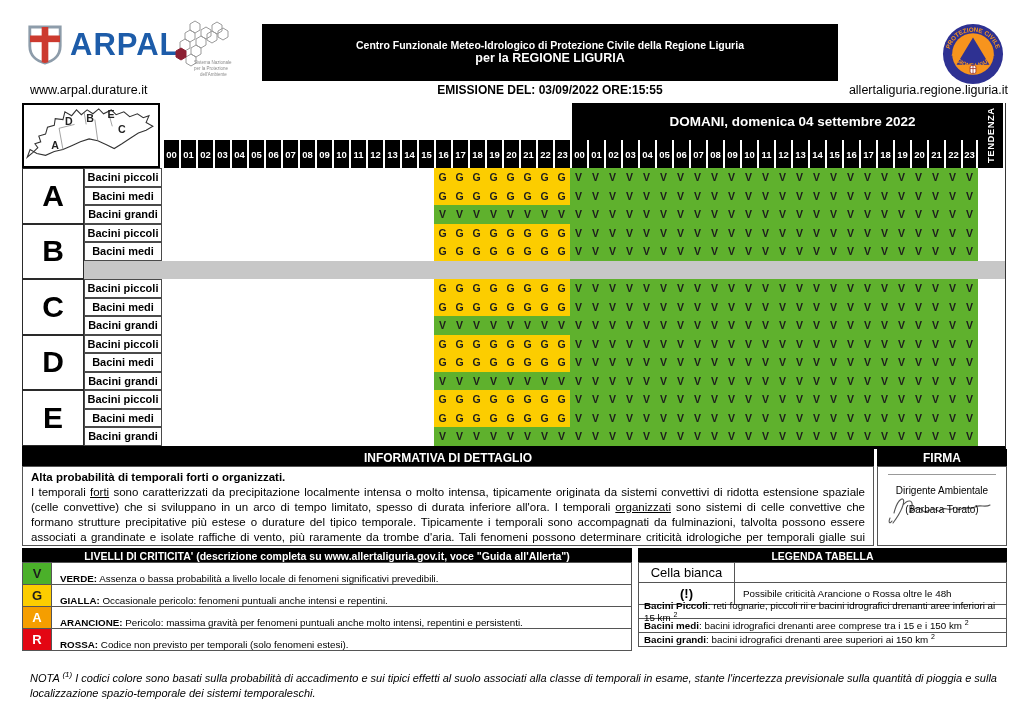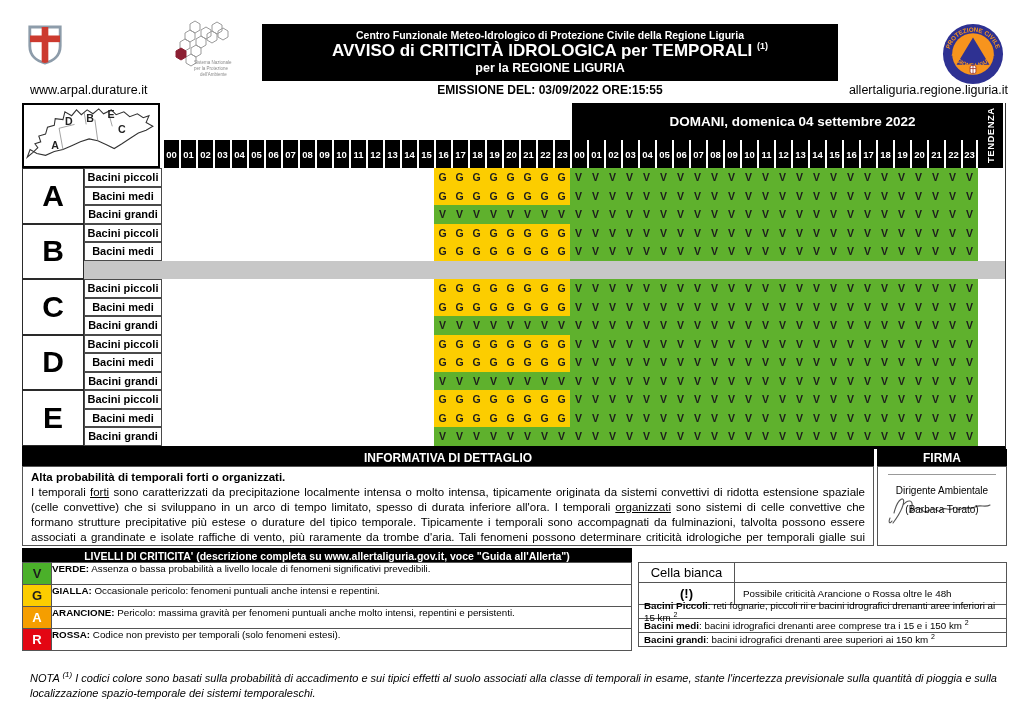--- a/index.html
+++ b/index.html
@@ -65,22 +65,22 @@
   #firma-role{position:relative;z-index:2;}
   #firma-sig{position:absolute;left:8px;top:24px;z-index:1;}
   #firma-name{position:relative;z-index:2;margin-top:8px;}
 
   
   #livelli-bar{left:22px;top:548px;width:610px;height:15px;font-size:10.5px;}
   #livelli{left:22px;top:563px;width:610px;}
   .lv-row{display:flex;height:23px;margin-top:-1px;}
   .lv-badge{width:30px;border:1px solid #555;display:flex;align-items:center;justify-content:center;
             font-weight:bold;font-size:13px;box-sizing:border-box;}
-  .lv-desc{flex:1;border:1px solid #555;border-left:none;display:flex;align-items:flex-start;
-           padding-left:0;font-size:9.8px;box-sizing:border-box;background:#fff;}
+  .lv-desc{flex:1;border:1px solid #555;border-left:none;display:flex;align-items:flex-end;
+           padding-left:8px;font-size:9.8px;box-sizing:border-box;background:#fff;}
   .b{font-weight:bold;}
 
   
   #legenda-bar{left:638px;top:548px;width:369px;height:15px;font-size:10.5px;}
   #legenda{left:638px;top:563px;width:369px;font-size:9.8px;}
   .lg-row{display:flex;border:1px solid #555;margin-top:-1px;box-sizing:border-box;background:#fff;}
   .lg-key{width:95px;border-right:1px solid #555;display:flex;align-items:center;justify-content:center;}
   .lg-txt{flex:1;display:flex;align-items:center;padding-left:8px;}
   .lg-def{border:1px solid #555;margin-top:-1px;padding:1px 5px;background:#fff;
           box-sizing:border-box;height:15px;display:flex;align-items:center;gap:0;}
@@ -103,20 +103,21 @@
           <clipPath id="shieldclip">
             <path d="M4,3 H36 V23 C36,33 29,39 20,41 C11,39 4,33 4,23 Z"></path>
           </clipPath>
         </defs>
       <path d="M4,3 H36 V23 C36,33 29,39 20,41 C11,39 4,33 4,23 Z" fill="#fff" stroke="#8d9caa" stroke-width="3"></path>
       <g clip-path="url(#shieldclip)">
         <rect x="16.5" y="3" width="7" height="38" fill="#cc3a2f"></rect>
         <rect x="4" y="12" width="32" height="7" fill="#cc3a2f"></rect>
       </g>
     </svg>
+    <span id="arpal-text">ARPAL</span>
   </div>
 
   <svg class="abs" id="snpa-logo" width="90" height="64" viewBox="0 0 90 64">
     <g fill="none" stroke="#9a9a9a" stroke-width="1">
       <path d="M30,6 l5,-3 5,3 0,6 -5,3 -5,-3 Z"></path>
       <path d="M41,12 l5,-3 5,3 0,6 -5,3 -5,-3 Z"></path>
       <path d="M52,7 l5,-3 5,3 0,6 -5,3 -5,-3 Z"></path>
       <path d="M25,15 l5,-3 5,3 0,6 -5,3 -5,-3 Z"></path>
       <path d="M36,21 l5,-3 5,3 0,6 -5,3 -5,-3 Z"></path>
       <path d="M47,16 l5,-3 5,3 0,6 -5,3 -5,-3 Z"></path>
@@ -126,21 +127,20 @@
       <path d="M26,39 l5,-3 5,3 0,6 -5,3 -5,-3 Z"></path>
     </g>
     <path d="M16,33 l5,-3 5,3 0,6 -5,3 -5,-3 Z" fill="#8b1f32" stroke="#8b1f32"></path>
     <text x="34" y="46" font-size="4.5" fill="#8a8a8a">Sistema Nazionale</text>
     <text x="34" y="52" font-size="4.5" fill="#8a8a8a">per la Protezione</text>
     <text x="40" y="58" font-size="4.5" fill="#8a8a8a">dell'Ambiente</text>
   </svg>
 
   <div class="abs" id="title-box">
     <div id="title-l1">Centro Funzionale Meteo-Idrologico di Protezione Civile della Regione Liguria</div>
-    <div id="title-l2"><span>AVVISO di CRITICITÀ IDROLOGICA per TEMPORALI</span>&nbsp;<sup>(1)</sup></div>
     <div id="title-l3">per la REGIONE LIGURIA</div>
   </div>
 
   <svg class="abs" id="pc-logo" width="62" height="62" viewBox="0 0 64 64">
     <circle cx="32" cy="32" r="31" fill="#2e3192"></circle>
     <circle cx="32" cy="32" r="21.5" fill="#f7941d"></circle>
     <path d="M32,15 L49,43 L15,43 Z" fill="#2e3192"></path>
     <defs>
       <path id="pctop" d="M7,34 A25,25 0 0 1 57,34"></path>
       <path id="pcbot" d="M8,29 A25.5,25.5 0 0 0 56,29"></path>
@@ -960,20 +960,21 @@
         </div>
     </div>
     <div class="lv-row">
       <div class="lv-badge" style="background: rgb(227, 6, 19); color: rgb(255, 255, 255);">R</div>
       <div class="lv-desc">
           <span><span class="b">ROSSA:</span><span> Codice non previsto per temporali (solo fenomeni estesi).</span></span>
         </div>
     </div>
   </div>
 
+  <div class="abs blackbar" id="legenda-bar">LEGENDA TABELLA</div>
   <div class="abs" id="legenda">
     <div class="lg-row" id="lg-r1">
       <div class="lg-key">Cella bianca</div>
     </div>
     <div class="lg-row" id="lg-r2">
       <div class="lg-key">(!)</div>
       <div class="lg-txt">Possibile criticità Arancione o Rossa oltre le 48h</div>
     </div>
     <div class="lg-def">
         <span><span class="b">Bacini Piccoli</span><span>: reti fognarie, piccoli rii e bacini idrografici drenanti aree inferiori ai 15 km</span> <sup>2</sup></span>

